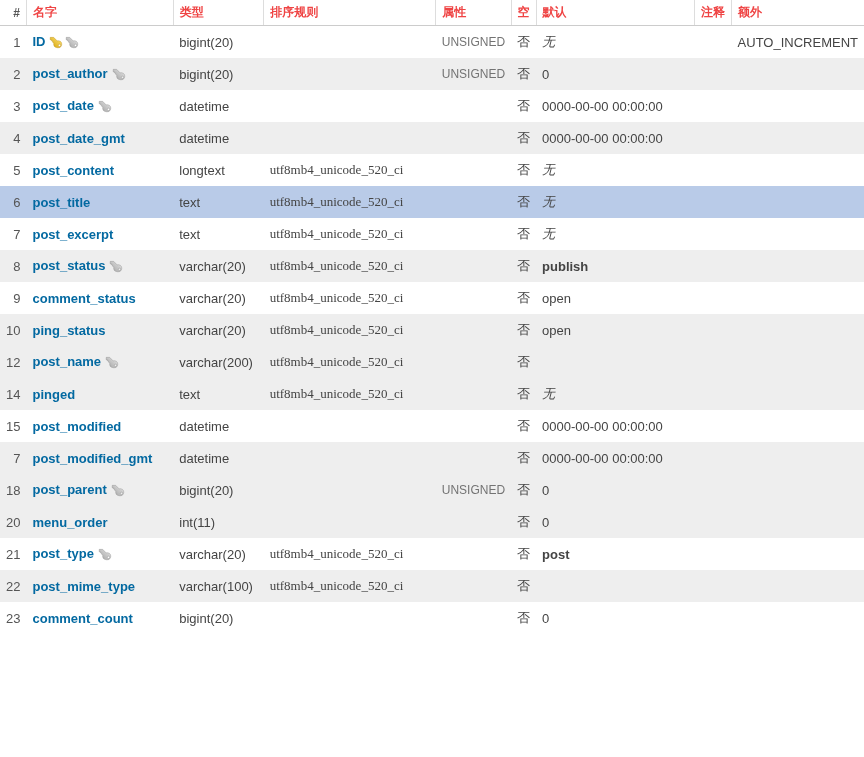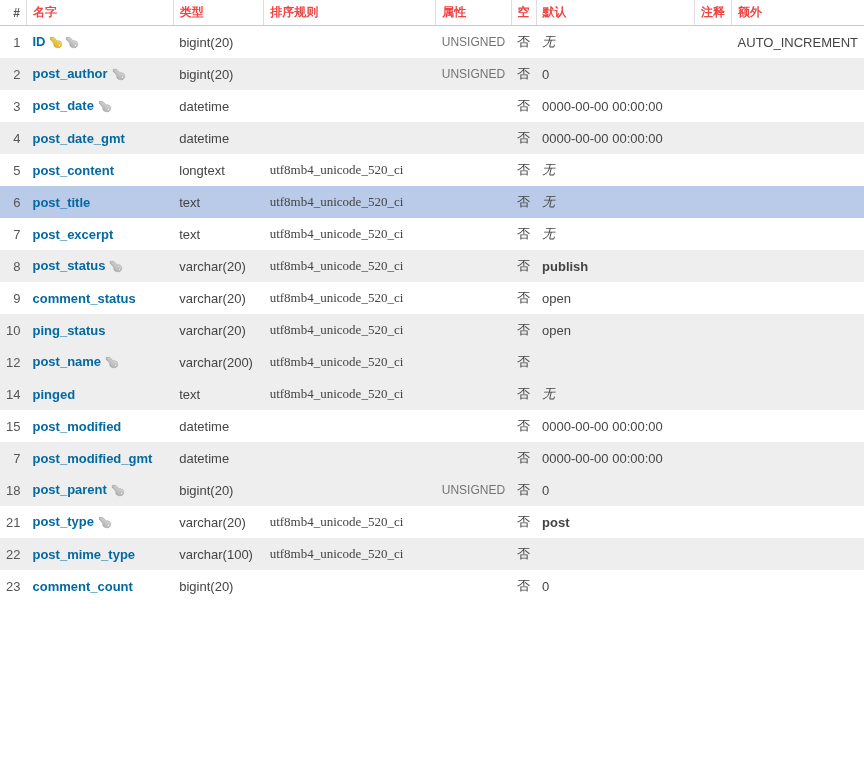--- a/index.html
+++ b/index.html
@@ -294,20 +294,31 @@
                 <path fill="url(#g#e8e8e8)" stroke="#707070" stroke-width="0.5" d="M14 2a6 6 0 0 0-5.65 8l-6 6V22h4v-2h2v-2h2l2-2a6 6 0 1 0 1.65-14zM16 8a2 2 0 1 1 2-2 2 2 0 0 1-2 2z" transform="rotate(90 12 12)"></path>
               </svg></span></span></td>
         <td class="col-type">bigint(20)</td>
         <td class="col-collation"></td>
         <td class="col-attr">UNSIGNED</td>
         <td class="col-null">否</td>
         <td class="col-default no-italic" style="font-style: normal;">0</td>
         <td class="col-comment"></td>
         <td class="col-extra"></td>
       </tr>
+      <tr class="row-odd">
+        <td class="col-num">20</td>
+        <td class="col-name"><span>menu_order</span></td>
+        <td class="col-type">int(11)</td>
+        <td class="col-collation"></td>
+        <td class="col-attr"></td>
+        <td class="col-null">否</td>
+        <td class="col-default no-italic" style="font-style: normal;">0</td>
+        <td class="col-comment"></td>
+        <td class="col-extra"></td>
+      </tr>
       <tr class="row-even">
         <td class="col-num">21</td>
         <td class="col-name"><span>post_type</span><span class="key-icons"><span class="key-silver"><svg viewBox="0 0 24 24" width="14" height="14">
                 <defs>
                   <linearGradient id="g#e8e8e8" x1="0" y1="0" x2="1" y2="1">
                     <stop offset="0%" stop-color="#e8e8e8"></stop>
                     <stop offset="100%" stop-color="#a0a0a0"></stop>
                   </linearGradient>
                 </defs>
                 <path fill="url(#g#e8e8e8)" stroke="#707070" stroke-width="0.5" d="M14 2a6 6 0 0 0-5.65 8l-6 6V22h4v-2h2v-2h2l2-2a6 6 0 1 0 1.65-14zM16 8a2 2 0 1 1 2-2 2 2 0 0 1-2 2z" transform="rotate(90 12 12)"></path>

